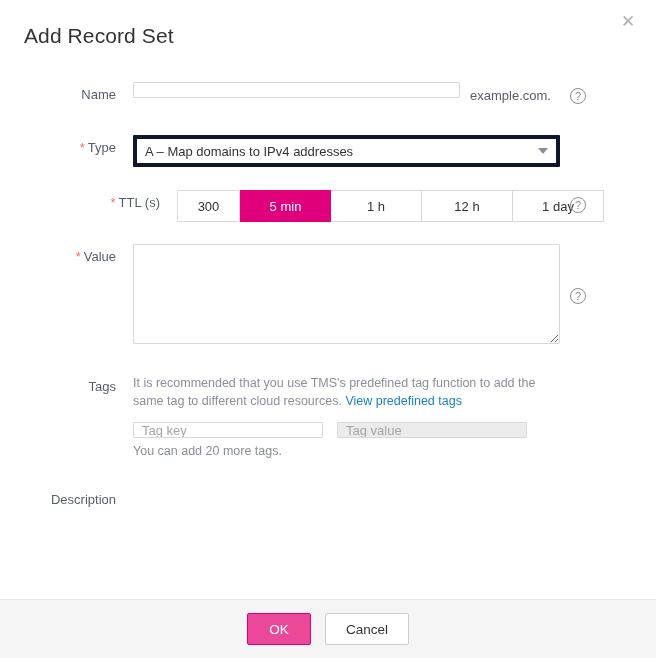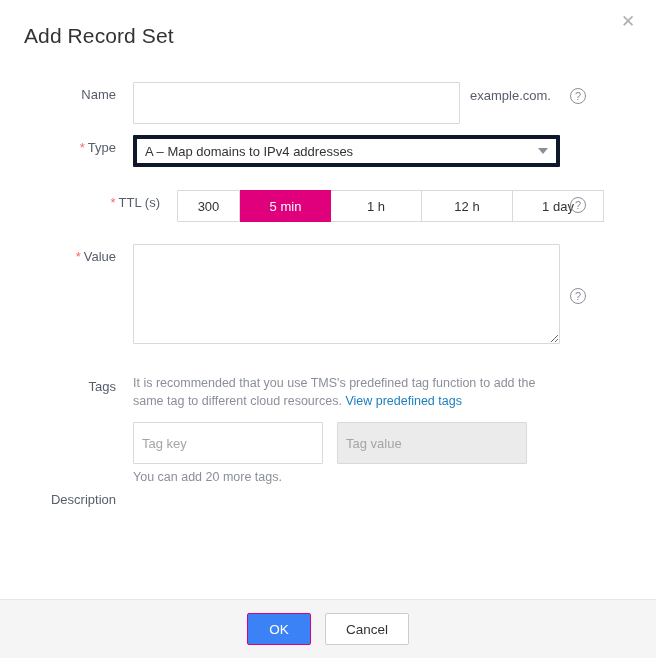--- a/index.html
+++ b/index.html
@@ -85,21 +85,21 @@
     font-size: 13px;
   }
   .ctrl {
     margin-left: 17px;
     position: relative;
   }
 
   
   .txt-input {
     box-sizing: border-box;
-    height: 42px;
+    height: 16px;
     border: 1px solid #d9d9d9;
     background: #ffffff;
     font-family: "Liberation Sans", sans-serif;
     font-size: 13px;
     color: #333;
     padding: 0 8px;
     outline: none;
     border-radius: 1px;
   }
   .txt-input::placeholder { color: #a5a5a5; }
@@ -275,21 +275,21 @@
     font-size: 13.5px;
     font-family: "Liberation Sans", sans-serif;
     border-radius: 2px;
     cursor: pointer;
     border: 1px solid transparent;
     display: inline-flex;
     align-items: center;
     justify-content: center;
   }
   .btn-primary {
-    background: #3b82f6;
+    background: #ec4899;
     color: #ffffff;
     border-color: #e1007b;
   }
   .btn-default {
     background: #ffffff;
     color: #333333;
     border-color: #cccccc;
   }
 </style>
 </head>

